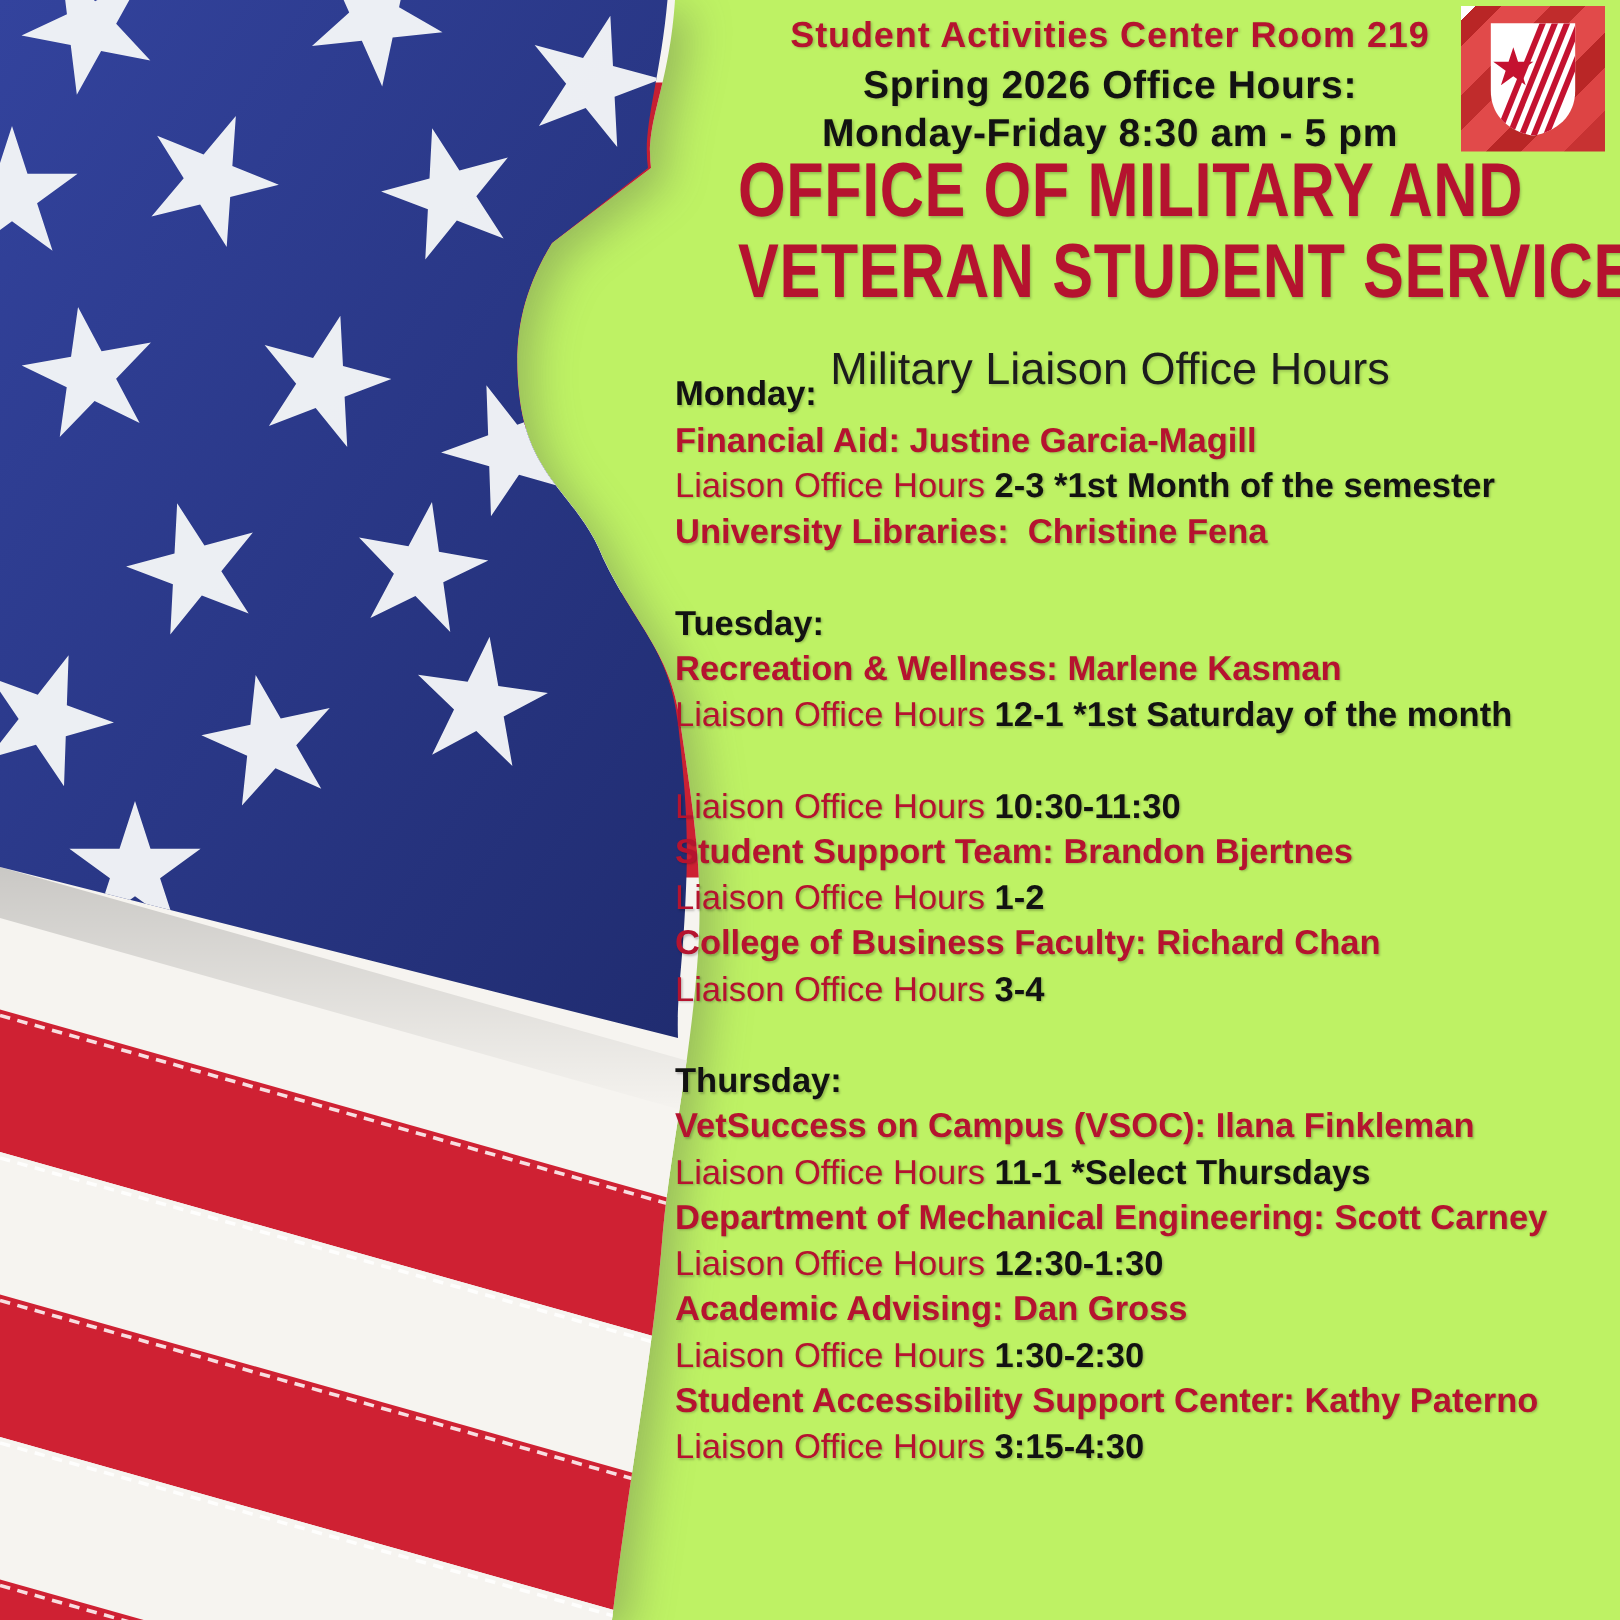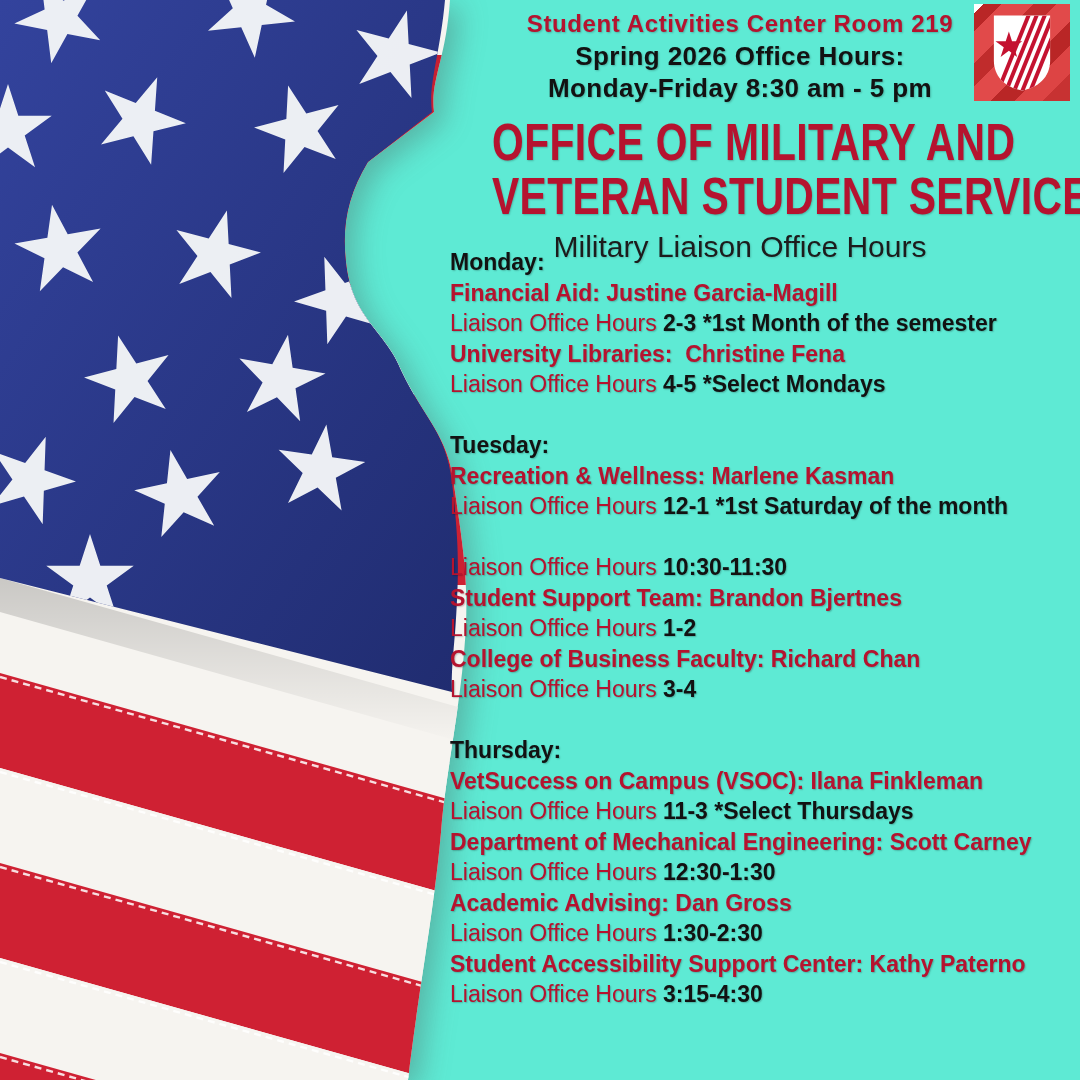--- a/index.html
+++ b/index.html
@@ -7,40 +7,40 @@
     --ink:#121212;
     --flag-blue:#2d3d93;
     --flag-blue-dark:#1f2a6e;
     --flag-red:#cf2133;
     --flag-white:#f6f4f0;
   }
   *{margin:0;padding:0;box-sizing:border-box;}
   html,body{background:#fff;}
   body{font-family:"Liberation Sans",sans-serif;}
   .canvas{
-    position:relative;width:1080px;height:1080px;overflow:hidden;background:#5eead4;
+    position:relative;width:1080px;height:1080px;overflow:hidden;background:#bef264;
   }
   
   .flag-wrap{
     position:absolute;left:0;top:0;width:472px;height:1080px;
     filter:drop-shadow(10px 8px 14px rgba(70,70,70,.32));
   }
   .f-white{fill:var(--flag-white);}
   .f-red{fill:var(--flag-red);}
   .f-star{fill:#f3f5f7;opacity:.97;}
   .stitch{stroke:#ffffff;stroke-width:2.4;stroke-dasharray:7 5;opacity:.85;fill:none;}
   
   .hdr{
     position:absolute;left:440px;top:8px;width:600px;text-align:center;
     text-shadow:1px 1px 2px rgba(0,0,0,.22);
   }
   .hdr-room{font-size:24px;font-weight:700;color:var(--crimson);letter-spacing:.6px;line-height:32px;}
   .hdr-line{font-size:26px;font-weight:700;color:var(--ink);line-height:32px;letter-spacing:.4px;}
   .title-block{
-    position:absolute;left:430px;top:116px;width:620px;text-align:center;
+    position:absolute;left:430px;top:100px;width:620px;text-align:center;
     text-shadow:1px 1px 2px rgba(0,0,0,.22);
   }
   .title-line{
     font-size:51px;font-weight:700;color:var(--crimson);line-height:54px;
     transform:scaleX(.8);transform-origin:50% 50%;white-space:nowrap;letter-spacing:.5px;
   }
   .subtitle{
     position:absolute;left:440px;top:230px;width:600px;text-align:center;
     font-size:30px;color:#1c1c1c;line-height:34px;text-shadow:1px 1px 2px rgba(0,0,0,.18);
   }
@@ -177,38 +177,37 @@
   </div>
 
   <div class="subtitle">Military Liaison Office Hours</div>
 
   <div class="schedule">
       <section class="sched-section">
         <div class="day-heading">Monday:</div>
         <div class="dept-line">Financial Aid: Justine Garcia-Magill</div>
         <div class="hours-line"><span class="liaison-label">Liaison Office Hours </span><span class="hours-time">2-3 *1st Month of the semester</span></div>
         <div class="dept-line">University Libraries:  Christine Fena</div>
-        <div class="hours-line"><span class="liaison-label">Liaison Office Hours </span><span class="hours-time">4-5 *Select Mondays</span></div>
       </section>
       <section class="sched-section">
         <div class="day-heading">Tuesday:</div>
         <div class="dept-line">Recreation &amp; Wellness: Marlene Kasman</div>
         <div class="hours-line"><span class="liaison-label">Liaison Office Hours </span><span class="hours-time">12-1 *1st Saturday of the month</span></div>
       </section>
       <section class="sched-section">
         <div class="hours-line"><span class="liaison-label">Liaison Office Hours </span><span class="hours-time">10:30-11:30</span></div>
         <div class="dept-line">Student Support Team: Brandon Bjertnes</div>
         <div class="hours-line"><span class="liaison-label">Liaison Office Hours </span><span class="hours-time">1-2</span></div>
         <div class="dept-line">College of Business Faculty: Richard Chan</div>
         <div class="hours-line"><span class="liaison-label">Liaison Office Hours </span><span class="hours-time">3-4</span></div>
       </section>
       <section class="sched-section">
         <div class="day-heading">Thursday:</div>
         <div class="dept-line">VetSuccess on Campus (VSOC): Ilana Finkleman</div>
-        <div class="hours-line"><span class="liaison-label">Liaison Office Hours </span><span class="hours-time">11-3 *Select Thursdays</span></div>
+        <div class="hours-line"><span class="liaison-label">Liaison Office Hours </span><span class="hours-time">11-1 *Select Thursdays</span></div>
         <div class="dept-line">Department of Mechanical Engineering: Scott Carney</div>
         <div class="hours-line"><span class="liaison-label">Liaison Office Hours </span><span class="hours-time">12:30-1:30</span></div>
         <div class="dept-line">Academic Advising: Dan Gross</div>
         <div class="hours-line"><span class="liaison-label">Liaison Office Hours </span><span class="hours-time">1:30-2:30</span></div>
         <div class="dept-line">Student Accessibility Support Center: Kathy Paterno</div>
         <div class="hours-line"><span class="liaison-label">Liaison Office Hours </span><span class="hours-time">3:15-4:30</span></div>
       </section>
     </div>
 
 </div>

